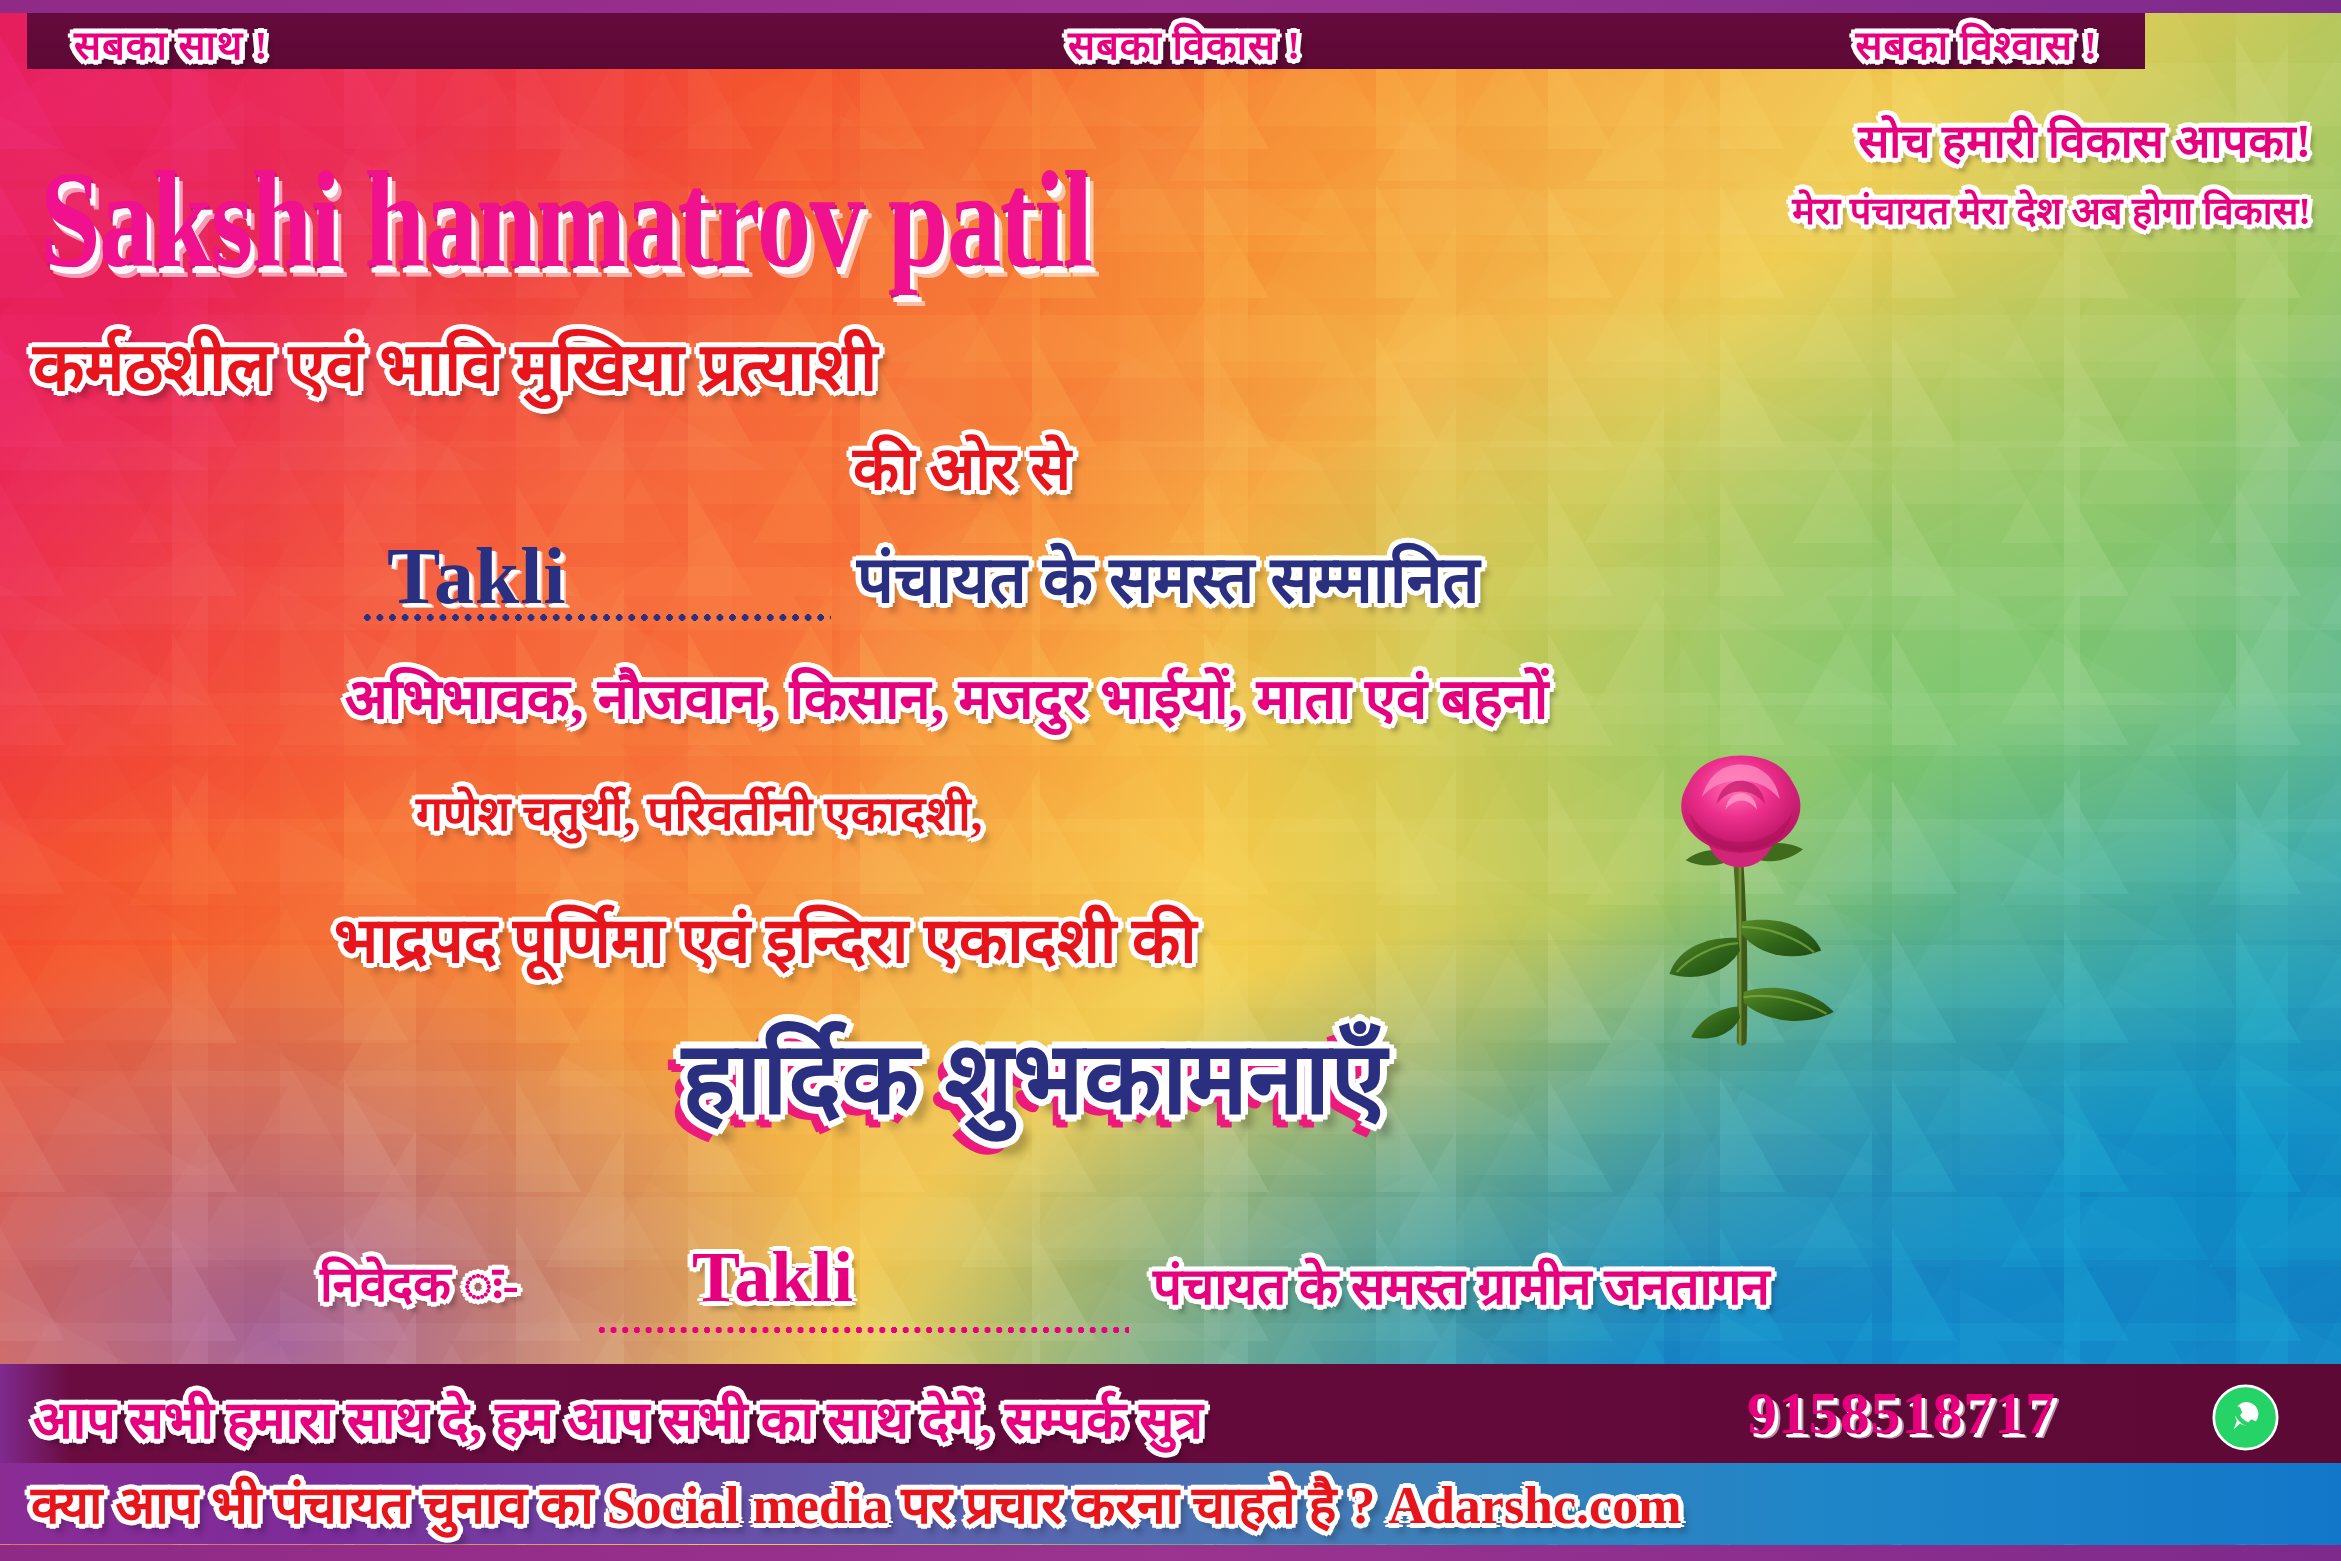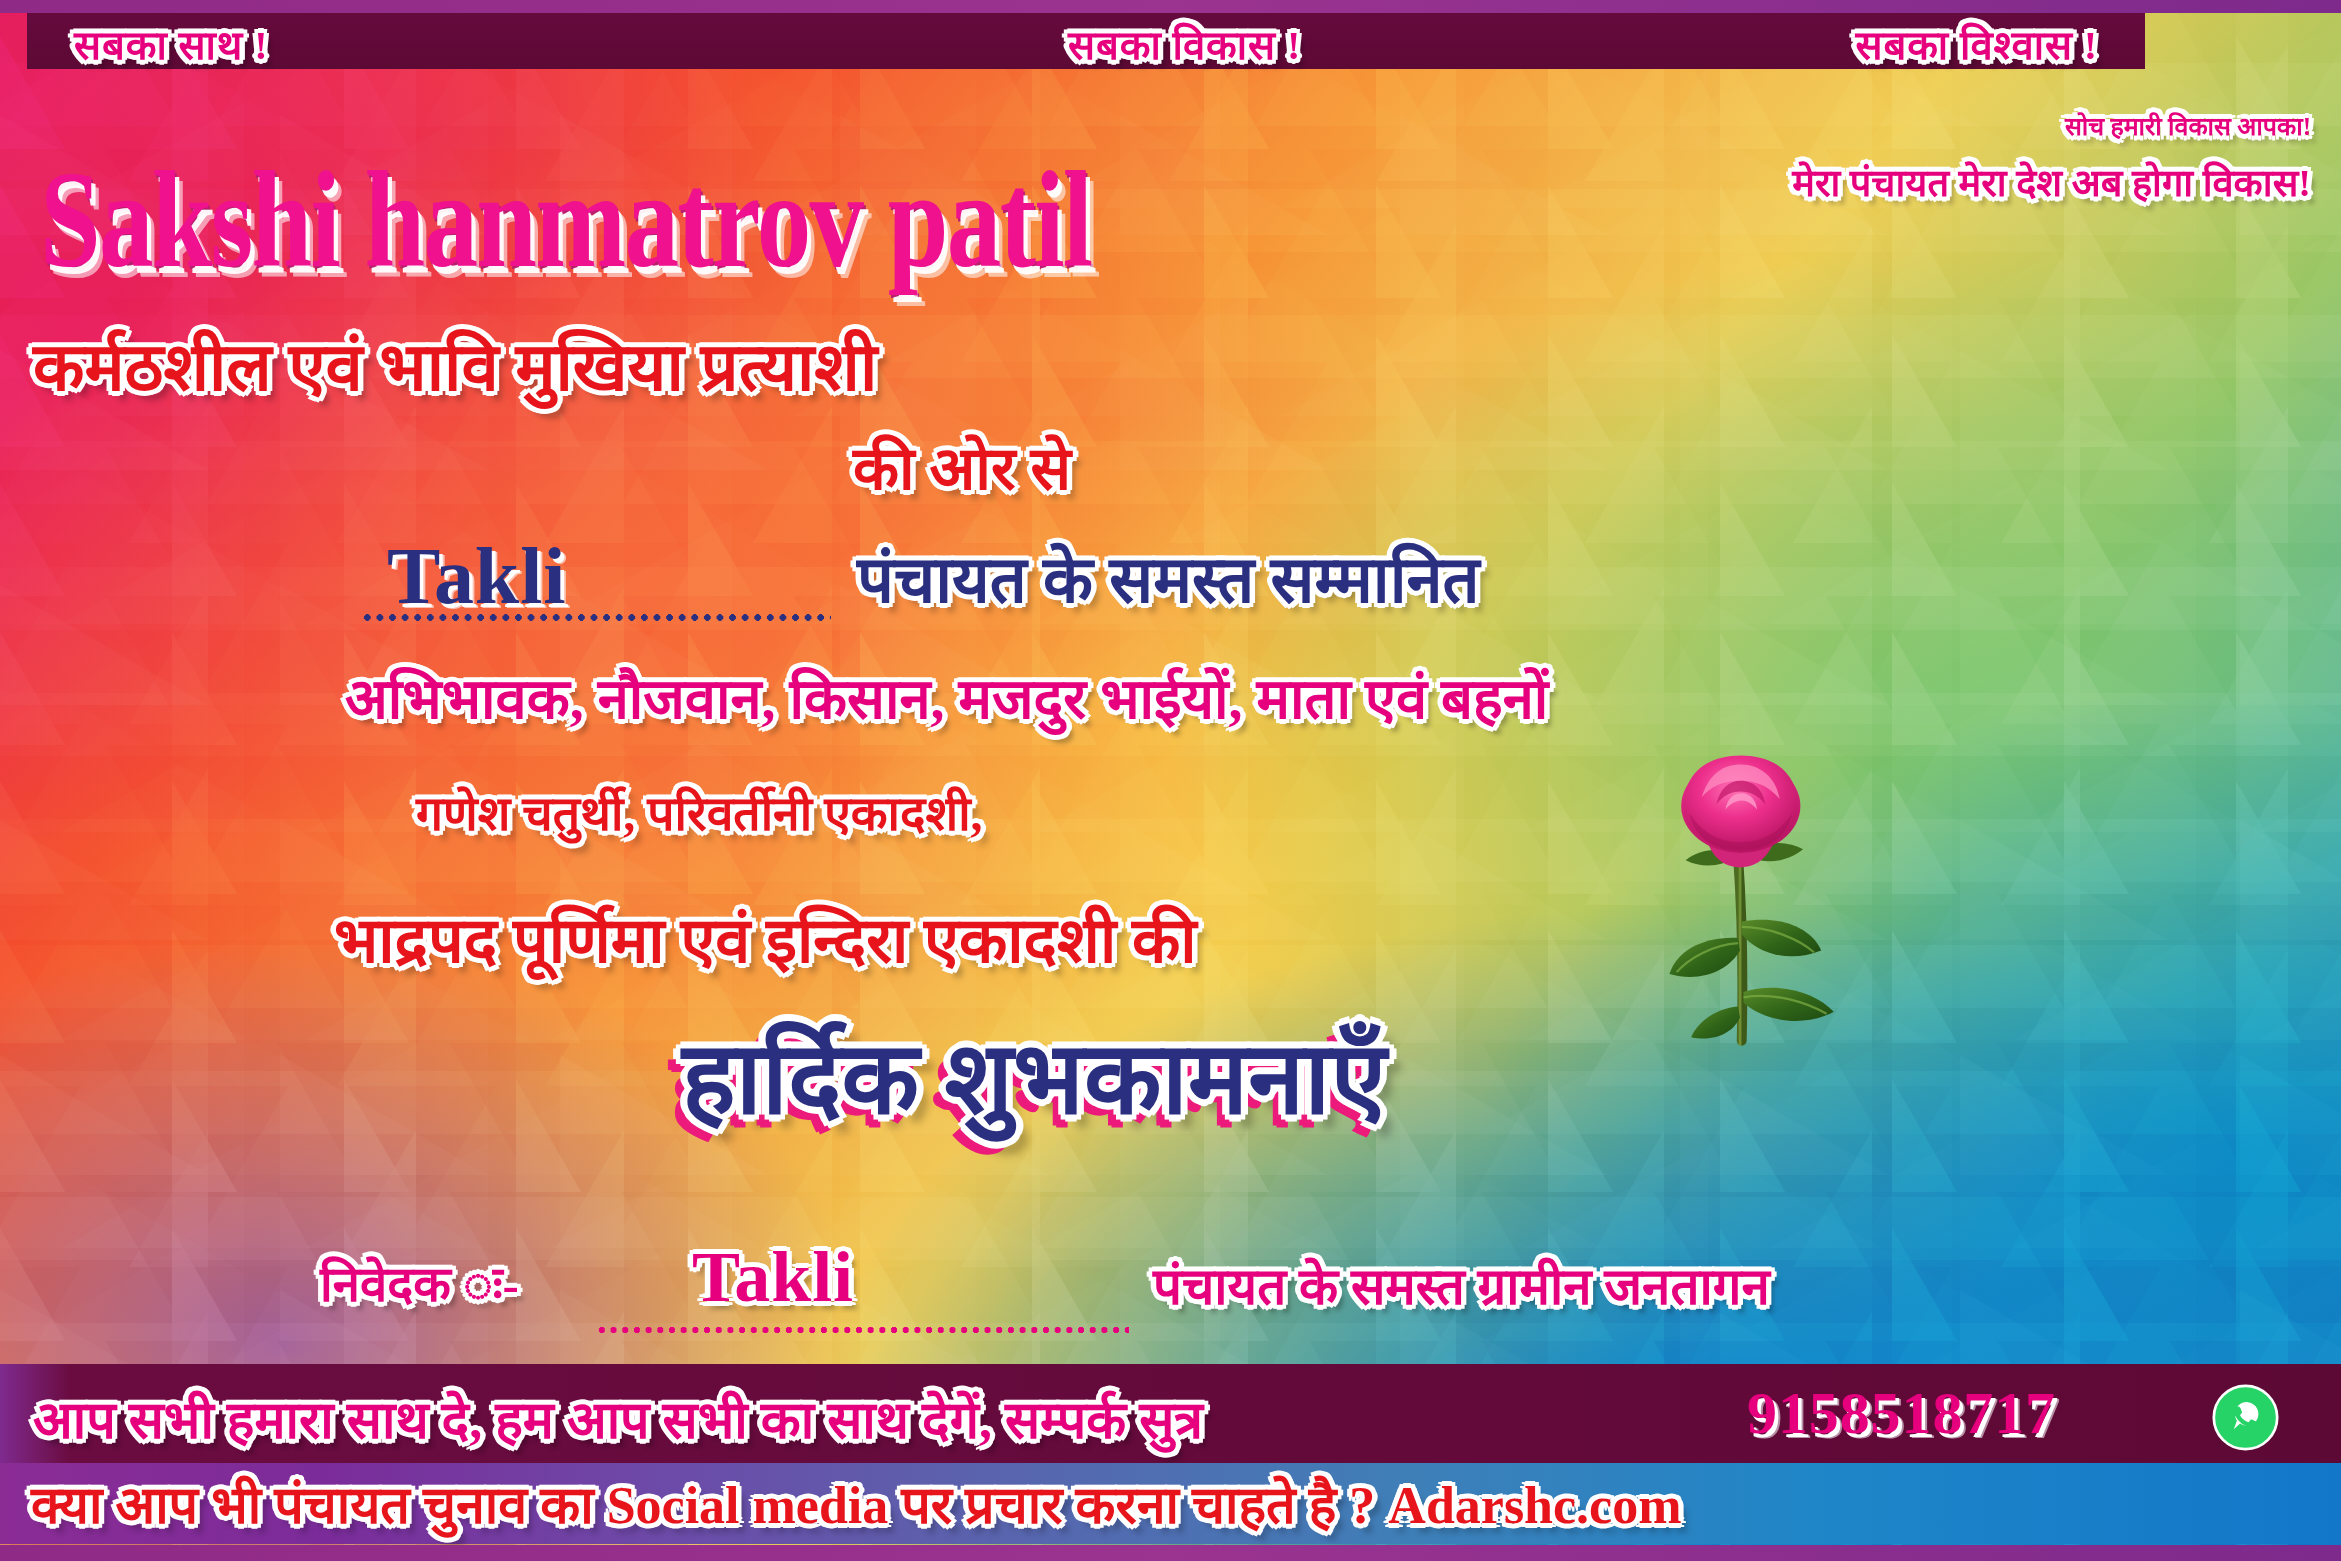--- a/index.html
+++ b/index.html
@@ -109,21 +109,21 @@
   }
 
   
   .slogan { font-size:40px; letter-spacing:0.9px; }
   .slogan.a { position:absolute; left:47px;  top:3.6px; }
   .slogan.b { position:absolute; left:1041px; top:3.6px; }
   .slogan.c { position:absolute; right:47px;  top:3.6px; }
 
   
   .rslogan { position:absolute; right:31px; text-align:right; }
-  .rslogan .l1 { font-size:25px; }
+  .rslogan .l1 { font-size:46px; }
   .rslogan .l2 { font-size:38px; }
 
   
   .cand-name {
     position:absolute; left:40px; top:152px;
     font-family:"Liberation Serif",serif;
     font-weight:bold;
     font-size:116px;
     line-height:1;
     letter-spacing:-1.8px;

